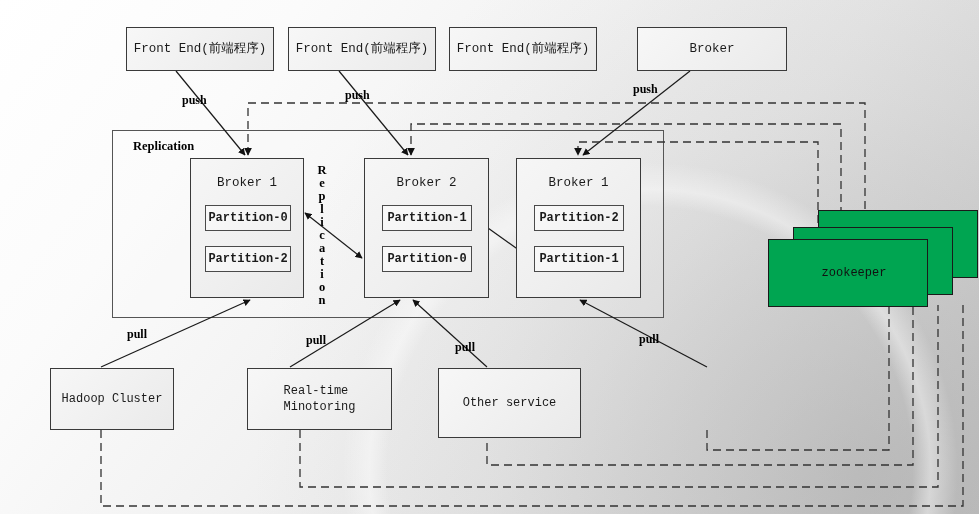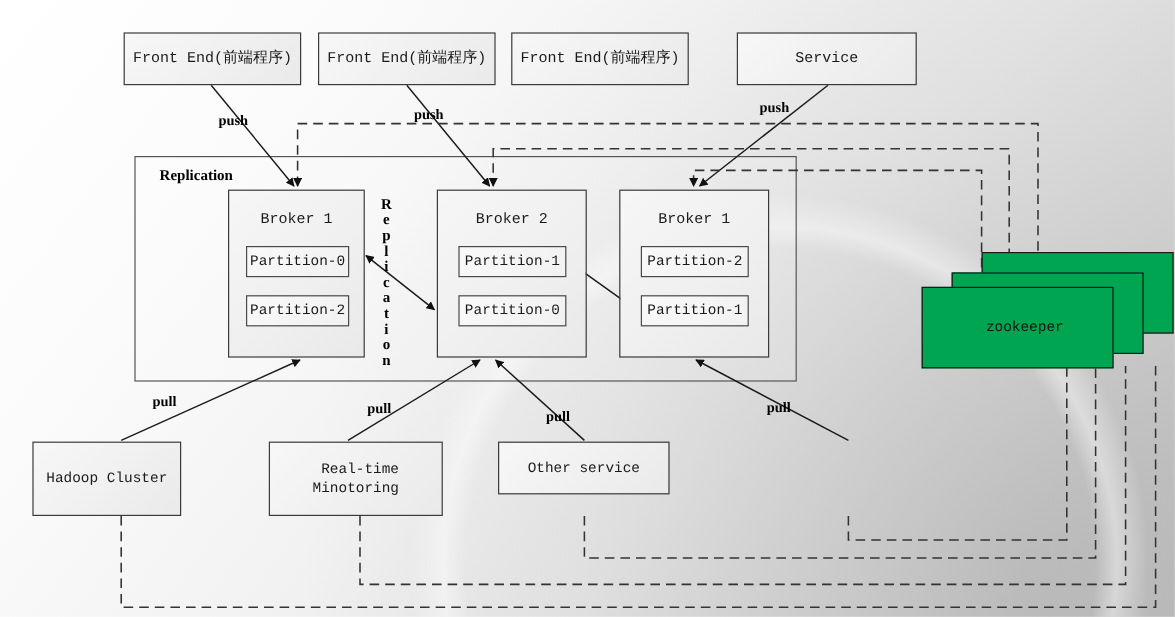--- a/index.html
+++ b/index.html
@@ -46,26 +46,27 @@
   }
 
   .node {
     position: absolute;
     box-sizing: border-box;
     background: linear-gradient(135deg, #f7f7f7 0%, #f0f0f0 55%, #eaeaea 100%);
     border: 1.5px solid #3a3a3a;
     display: flex;
     align-items: center;
     justify-content: center;
-    text-align: right;
+    text-align: left;
     font-size: 12px;
     color: #1a1a1a;
     line-height: 1.35;
     z-index: 3;
     white-space: pre-line;
+    margin-left: 23px;
   }
 
   .frontend { font-size: 12.5px; }
 
   .outer-group {
     position: absolute;
     box-sizing: border-box;
     border: 1.5px solid #555;
     background: rgba(255,255,255,0.13);
     z-index: 1;
@@ -108,20 +109,21 @@
   .partition {
     position: absolute;
     box-sizing: border-box;
     border: 1.5px solid #4a4a4a;
     background: linear-gradient(135deg, #f9f9f9 0%, #f1f1f1 100%);
     display: flex;
     align-items: center;
     justify-content: center;
     font-size: 12px;
     color: #1a1a1a;
+    font-weight: bold;
   }
 
   .zk {
     position: absolute;
     box-sizing: border-box;
     background: #00a551;
     border: 1.5px solid #1a1a1a;
     z-index: 3;
     display: flex;
     align-items: center;
@@ -186,21 +188,21 @@
       <path d="M 101 430 L 101 506 L 963 506 L 963 305"></path>
       <path d="M 300 430 L 300 487 L 938 487 L 938 305"></path>
       <path d="M 487 430 L 487 465 L 913 465 L 913 305"></path>
       <path d="M 707 430 L 707 450 L 889 450 L 889 305"></path>
     </g>
   </svg>
 
   <div class="node frontend" style="left:103px; top:27px; width:148px; height:44px;">Front End(前端程序)</div>
   <div class="node frontend" style="left:265px; top:27px; width:148px; height:44px;">Front End(前端程序)</div>
   <div class="node frontend" style="left:426px; top:27px; width:148px; height:44px;">Front End(前端程序)</div>
-  <div class="node frontend" style="left:614px; top:27px; width:150px; height:44px;">Service</div>
+  <div class="node frontend" style="left:614px; top:27px; width:150px; height:44px;">Broker</div>
 
   <div class="broker" style="left:190px; top:158px; width:114px; height:140px;">
     <div class="broker-title">Broker 1</div>
     <div class="partition" style="left:14px; top:46px; width:86px; height:26px;">Partition-0</div>
     <div class="partition" style="left:14px; top:87px; width:86px; height:26px;">Partition-2</div>
   </div>
 
   <div class="broker" style="left:364px; top:158px; width:125px; height:140px;">
     <div class="broker-title">Broker 2</div>
     <div class="partition" style="left:17px; top:46px; width:90px; height:26px;">Partition-1</div>
@@ -213,21 +215,21 @@
     <div class="partition" style="left:17px; top:87px; width:90px; height:26px;">Partition-1</div>
   </div>
 
   <div class="zk" style="left:818px; top:210px; width:160px; height:68px;"></div>
   <div class="zk" style="left:793px; top:227px; width:160px; height:68px;"></div>
   <div class="zk" style="left:768px; top:239px; width:160px; height:68px;padding-left:12px;">zookeeper</div>
 
   <div class="node" style="left:27px; top:368px; width:124px; height:62px;">Hadoop Cluster</div>
   <div class="node" style="left:224px; top:368px; width:145px; height:62px;">Real-time
 Minotoring</div>
-  <div class="node" style="left:415px; top:368px; width:143px; height:44px;">Other service</div>
+  <div class="node" style="left:415px; top:368px; width:143px; height:70px;">Other service</div>
 
   <div class="edge-label" style="left:182px; top:93px;">push</div>
   <div class="edge-label" style="left:345px; top:88px;">push</div>
   <div class="edge-label" style="left:633px; top:82px;">push</div>
   <div class="edge-label" style="left:127px; top:327px;">pull</div>
   <div class="edge-label" style="left:306px; top:333px;">pull</div>
   <div class="edge-label" style="left:455px; top:340px;">pull</div>
   <div class="edge-label" style="left:639px; top:332px;">pull</div>
 
 </div>

